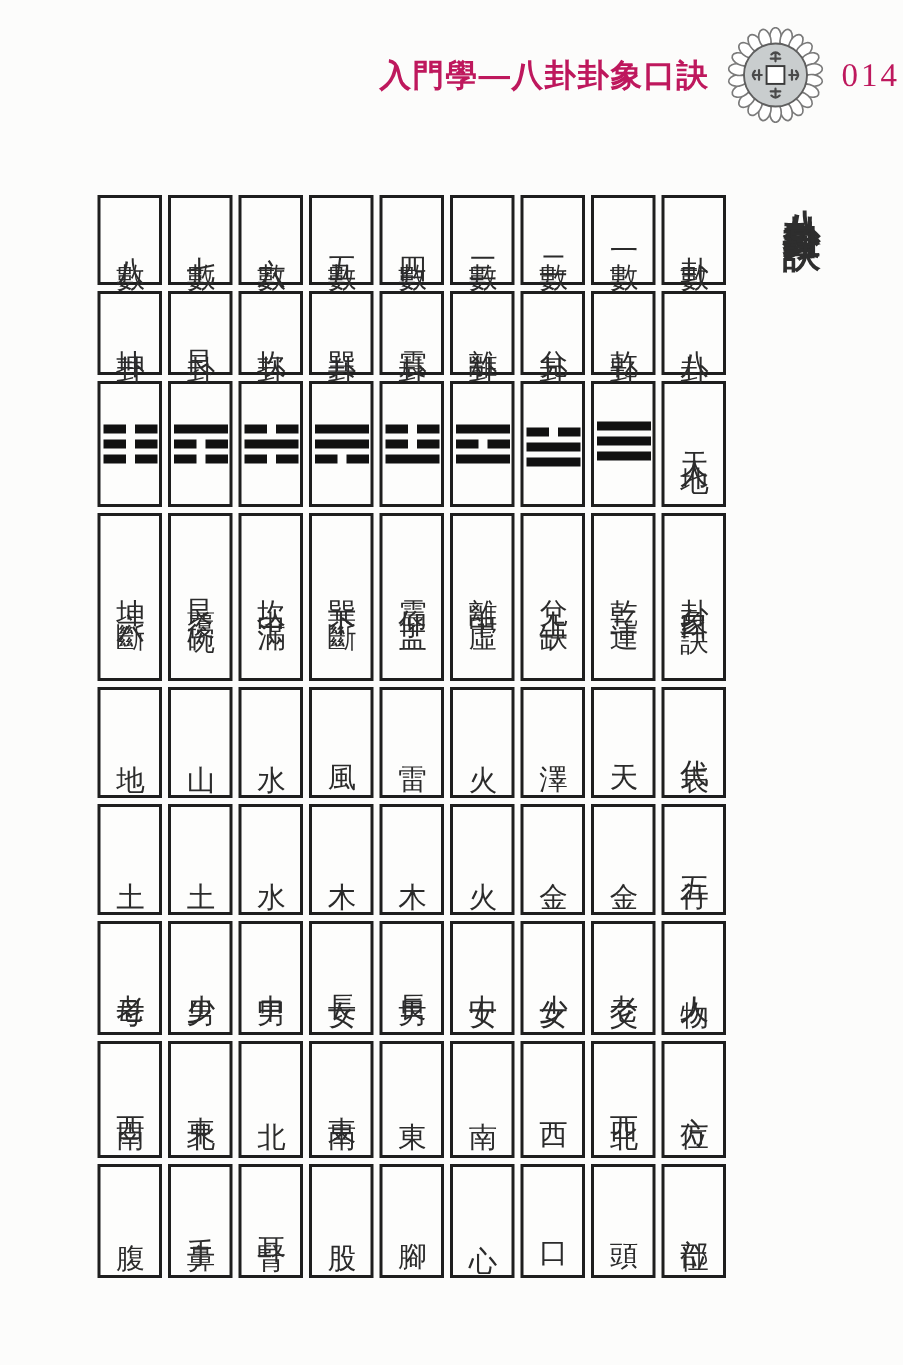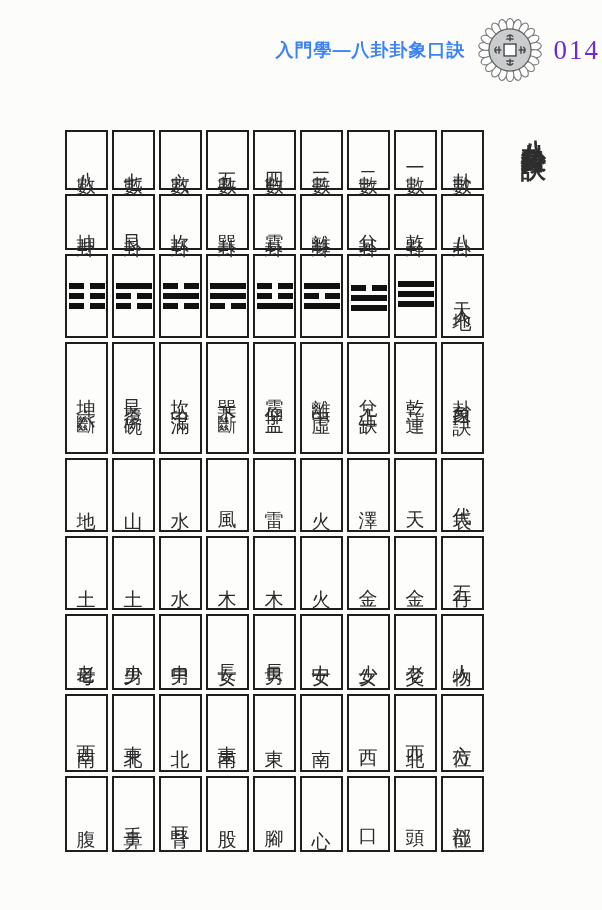--- a/index.html
+++ b/index.html
@@ -12,26 +12,26 @@
     overflow:hidden;
   }
   
   .header{
     position:absolute;top:18px;right:2px;
     display:flex;align-items:center;gap:12px;
     height:64px;
   }
   .header-title{
     font-family:"Liberation Sans", sans-serif;
-    font-size:18px;font-weight:600;color:#3b82f6;
+    font-size:21px;font-weight:600;color:#be185d;
     letter-spacing:1px;
   }
   .coin{width:64px;height:64px;display:block;}
   .page-number{
-    font-size:27px;color:#6d28d9;letter-spacing:2px;
+    font-size:22px;color:#be185d;letter-spacing:2px;
   }
   
   .side-title{
     position:absolute;top:120px;left:517px;
     writing-mode:vertical-rl;text-orientation:upright;
     font-size:25px;font-weight:600;color:#2e2e2e;
     letter-spacing:3px;
   }
   
   table.trigram-table{

